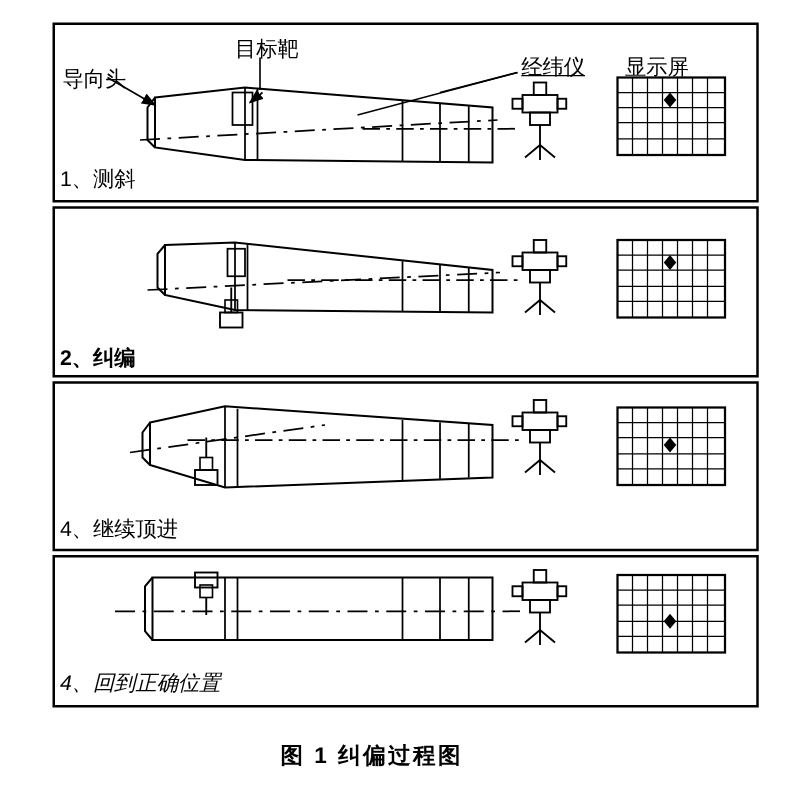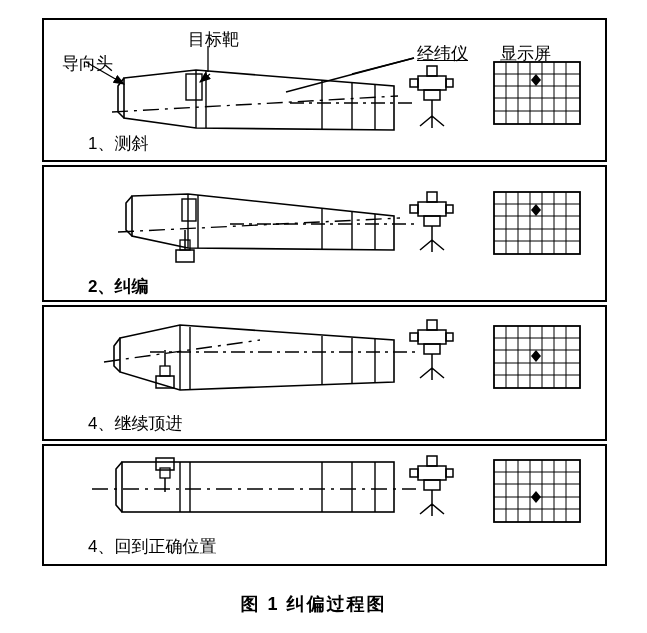--- a/index.html
+++ b/index.html
@@ -25,37 +25,35 @@
     position: absolute;
     border: 2px solid #000;
     box-sizing: border-box;
   }
   .panel-label {
     position: absolute;
     font-size: 17px;
     font-family: "Liberation Sans", sans-serif;
     white-space: nowrap;
     letter-spacing: 0px;
-    margin-left: 40px;
   }
   .top-label {
     position: absolute;
     font-size: 17px;
     white-space: nowrap;
   }
   .caption {
     position: absolute;
     left: 0;
     top: 592px;
     width: 595px;
     text-align: center;
     font-size: 18px;
     font-weight: bold;
     letter-spacing: 2px;
-    margin-left: 16px;
   }
   svg { position: absolute; left: 0; top: 0; }
 </style>
 </head>
 <body>
 
 <div id="figure">
 
   <div class="frame" style="left:42px; top:18px; width:565px; height:144px;"></div>
   <div class="frame" style="left:42px; top:165px; width:565px; height:137px;"></div>
@@ -248,24 +246,24 @@
         <line x1="566" y1="460" x2="566" y2="522" stroke="#000" stroke-width="1"></line>
         <line x1="494" y1="472" x2="580" y2="472" stroke="#000" stroke-width="1"></line>
         <line x1="494" y1="484" x2="580" y2="484" stroke="#000" stroke-width="1"></line>
         <line x1="494" y1="497" x2="580" y2="497" stroke="#000" stroke-width="1"></line>
         <line x1="494" y1="509" x2="580" y2="509" stroke="#000" stroke-width="1"></line>
         <polygon points="536,491 541,497 536,503 531,497" fill="#000"></polygon>
       </g>
     </g>
   </svg>
 
-  <div class="top-label" style="left:62px; top:52px;text-align:center;">导向头</div>
+  <div class="top-label" style="left:50px; top:52px;text-align:center;">导向头</div>
   <div class="top-label" style="left:188px; top:28px;">目标靶</div>
   <div class="top-label" style="left:417px; top:42px;text-decoration:underline;">经纬仪</div>
   <div class="top-label" style="left:500px; top:42px;">显示屏</div>
 
   <div class="panel-label" style="left:48px; top:132px;">1、测斜</div>
   <div class="panel-label" style="left:48px; top:275px;font-weight:bold;">2、纠编</div>
   <div class="panel-label" style="left:48px; top:412px;">4、继续顶进</div>
-  <div class="panel-label" style="left:48px; top:535px;">4、回到正确位置</div>
+  <div class="panel-label" style="left:48px; top:535px;font-style:italic;">4、回到正确位置</div>
 
   <div class="caption">图 1   纠偏过程图</div>
 </div>
 
 </body></html>

